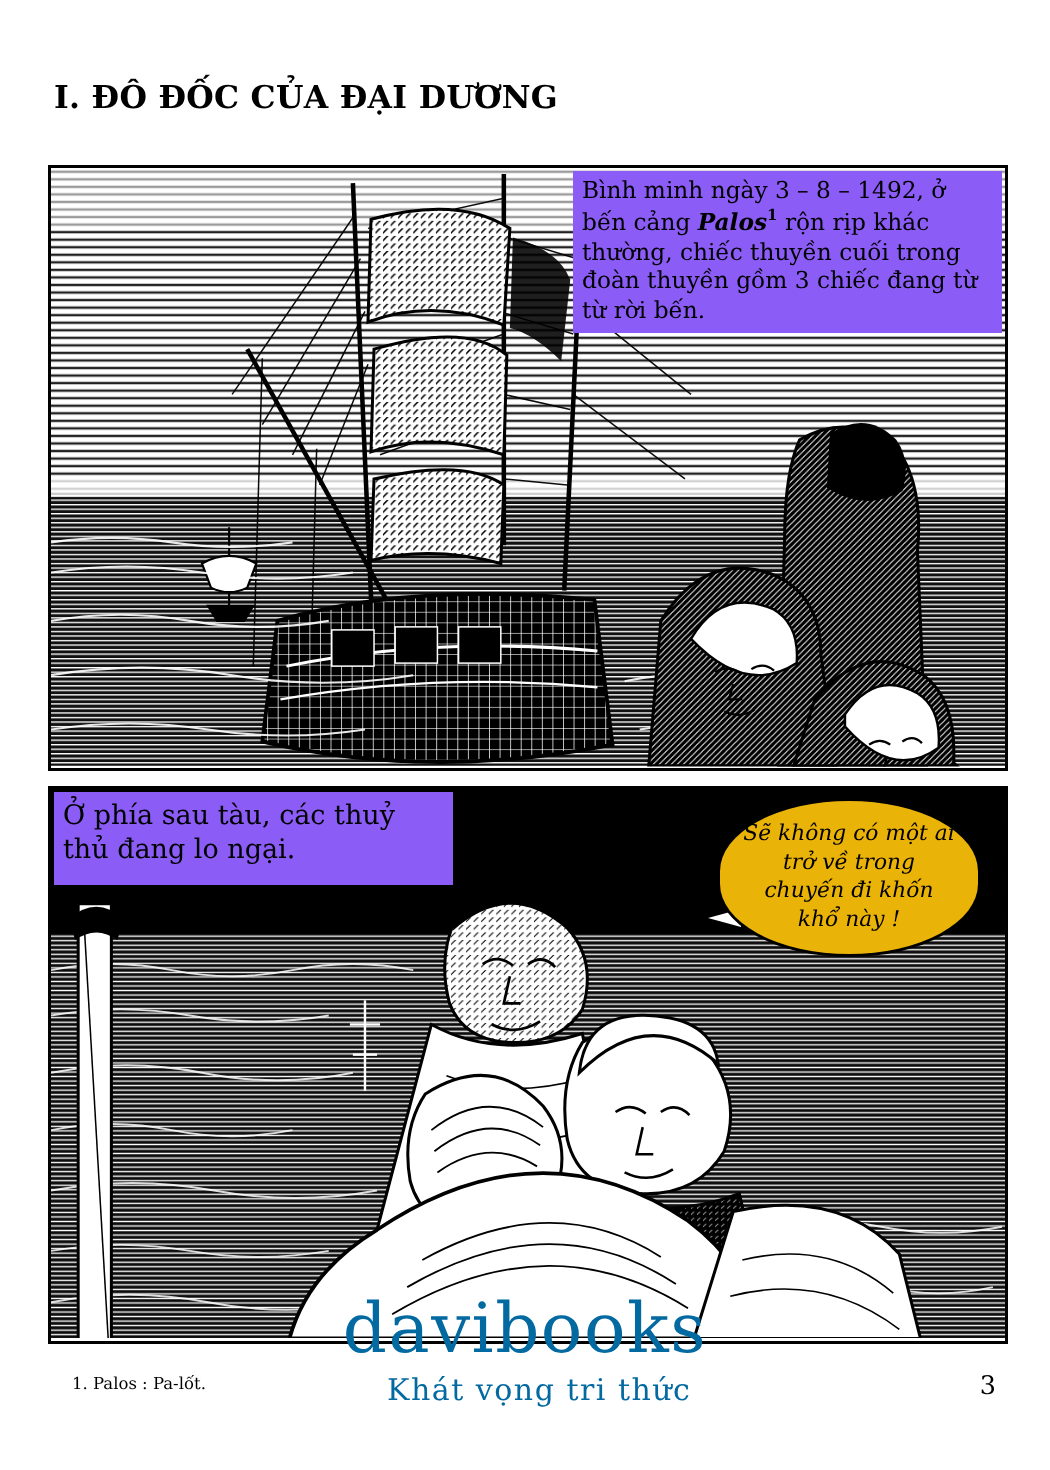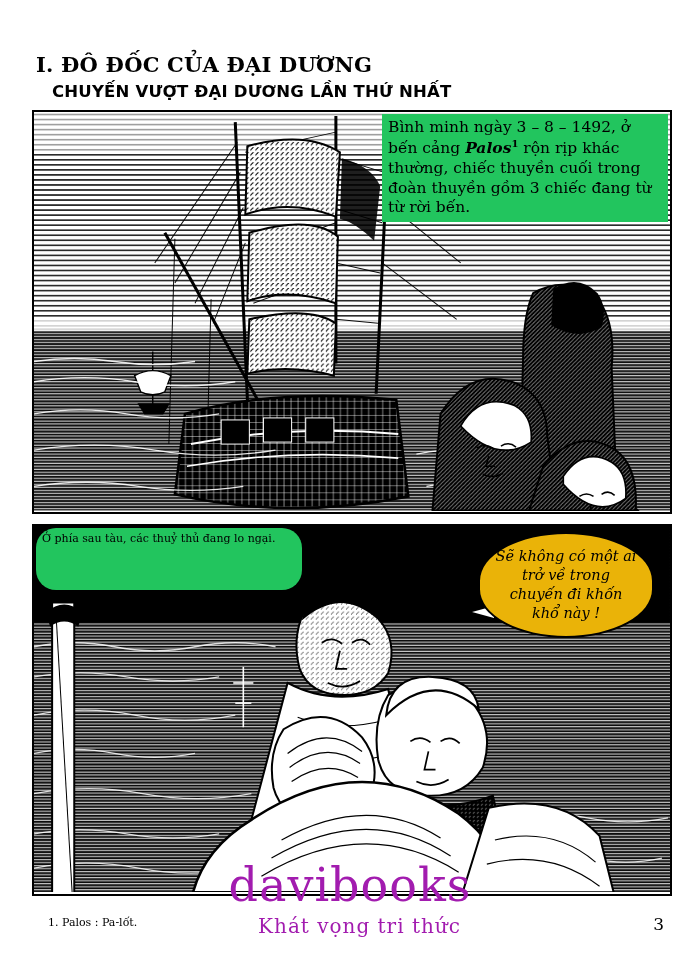--- a/index.html
+++ b/index.html
@@ -56,41 +56,40 @@
   #panel-2 { left: 32px; top: 524px; width: 636px; height: 368px; }
 
   .panel-art {
     position: absolute;
     left: 0; top: 0; right: 0; bottom: 0;
   }
 
   
   .caption {
     position: absolute;
-    background: #22c55e;
+    background: #8b5cf6;
     font-family: "DejaVu Serif", serif;
     font-size: 15.5px;
     line-height: 1.28;
     color: #000;
     padding: 4px 6px 5px 6px;
     box-sizing: border-box;
   }
   #caption-1 {
     left: 348px;
     top: 2px;
     width: 286px;
     height: 108px;
   }
   #caption-2 {
     left: 2px;
     top: 2px;
     width: 266px;
     height: 62px;
-    font-size: 11px;
-    border-radius: 20px;
+    font-size: 18px;
   }
   .caption b { font-family: "DejaVu Serif", serif; font-weight: bold; font-style: italic; }
   .caption sup { font-size: 10px; vertical-align: super; font-weight: bold; font-style: normal; }
 
   
   .balloon {
     position: absolute;
     left: 444px;
     top: 6px;
     width: 176px;
@@ -144,21 +143,21 @@
     font-size: 17px;
   }
 
   
   .watermark {
     position: absolute;
     left: 0;
     top: 862px;
     width: 700px;
     text-align: center;
-    color: #a21caf;
+    color: #0369a1;
     pointer-events: none;
     user-select: none;
   }
   .watermark .wm-main {
     font-family: "DejaVu Serif", serif;
     font-size: 46px;
     letter-spacing: 1px;
     line-height: 1;
     display: block;
   }
@@ -170,21 +169,20 @@
     margin-top: 6px;
     margin-left: 19px;
   }
 </style>
 </head>
 <body>
 
 <div class="page">
 
   <div class="chapter-title">I. ĐÔ ĐỐC CỦA ĐẠI DƯƠNG</div>
-  <div class="chapter-subtitle">CHUYẾN VƯỢT ĐẠI DƯƠNG LẦN THỨ NHẤT</div>
 
   <div class="panel" id="panel-1">
     <svg class="panel-art" viewBox="0 0 632 396" preserveAspectRatio="none">
       <defs>
         <pattern id="seaHatch" width="6" height="6" patternUnits="userSpaceOnUse">
           <rect width="6" height="6" fill="#111"></rect>
           <path d="M0 1 H6 M0 4 H6" stroke="#fff" stroke-width="0.9"></path>
         </pattern>
         <pattern id="skyHatch" width="5" height="5" patternUnits="userSpaceOnUse">
           <rect width="5" height="5" fill="#ffffff"></rect>

